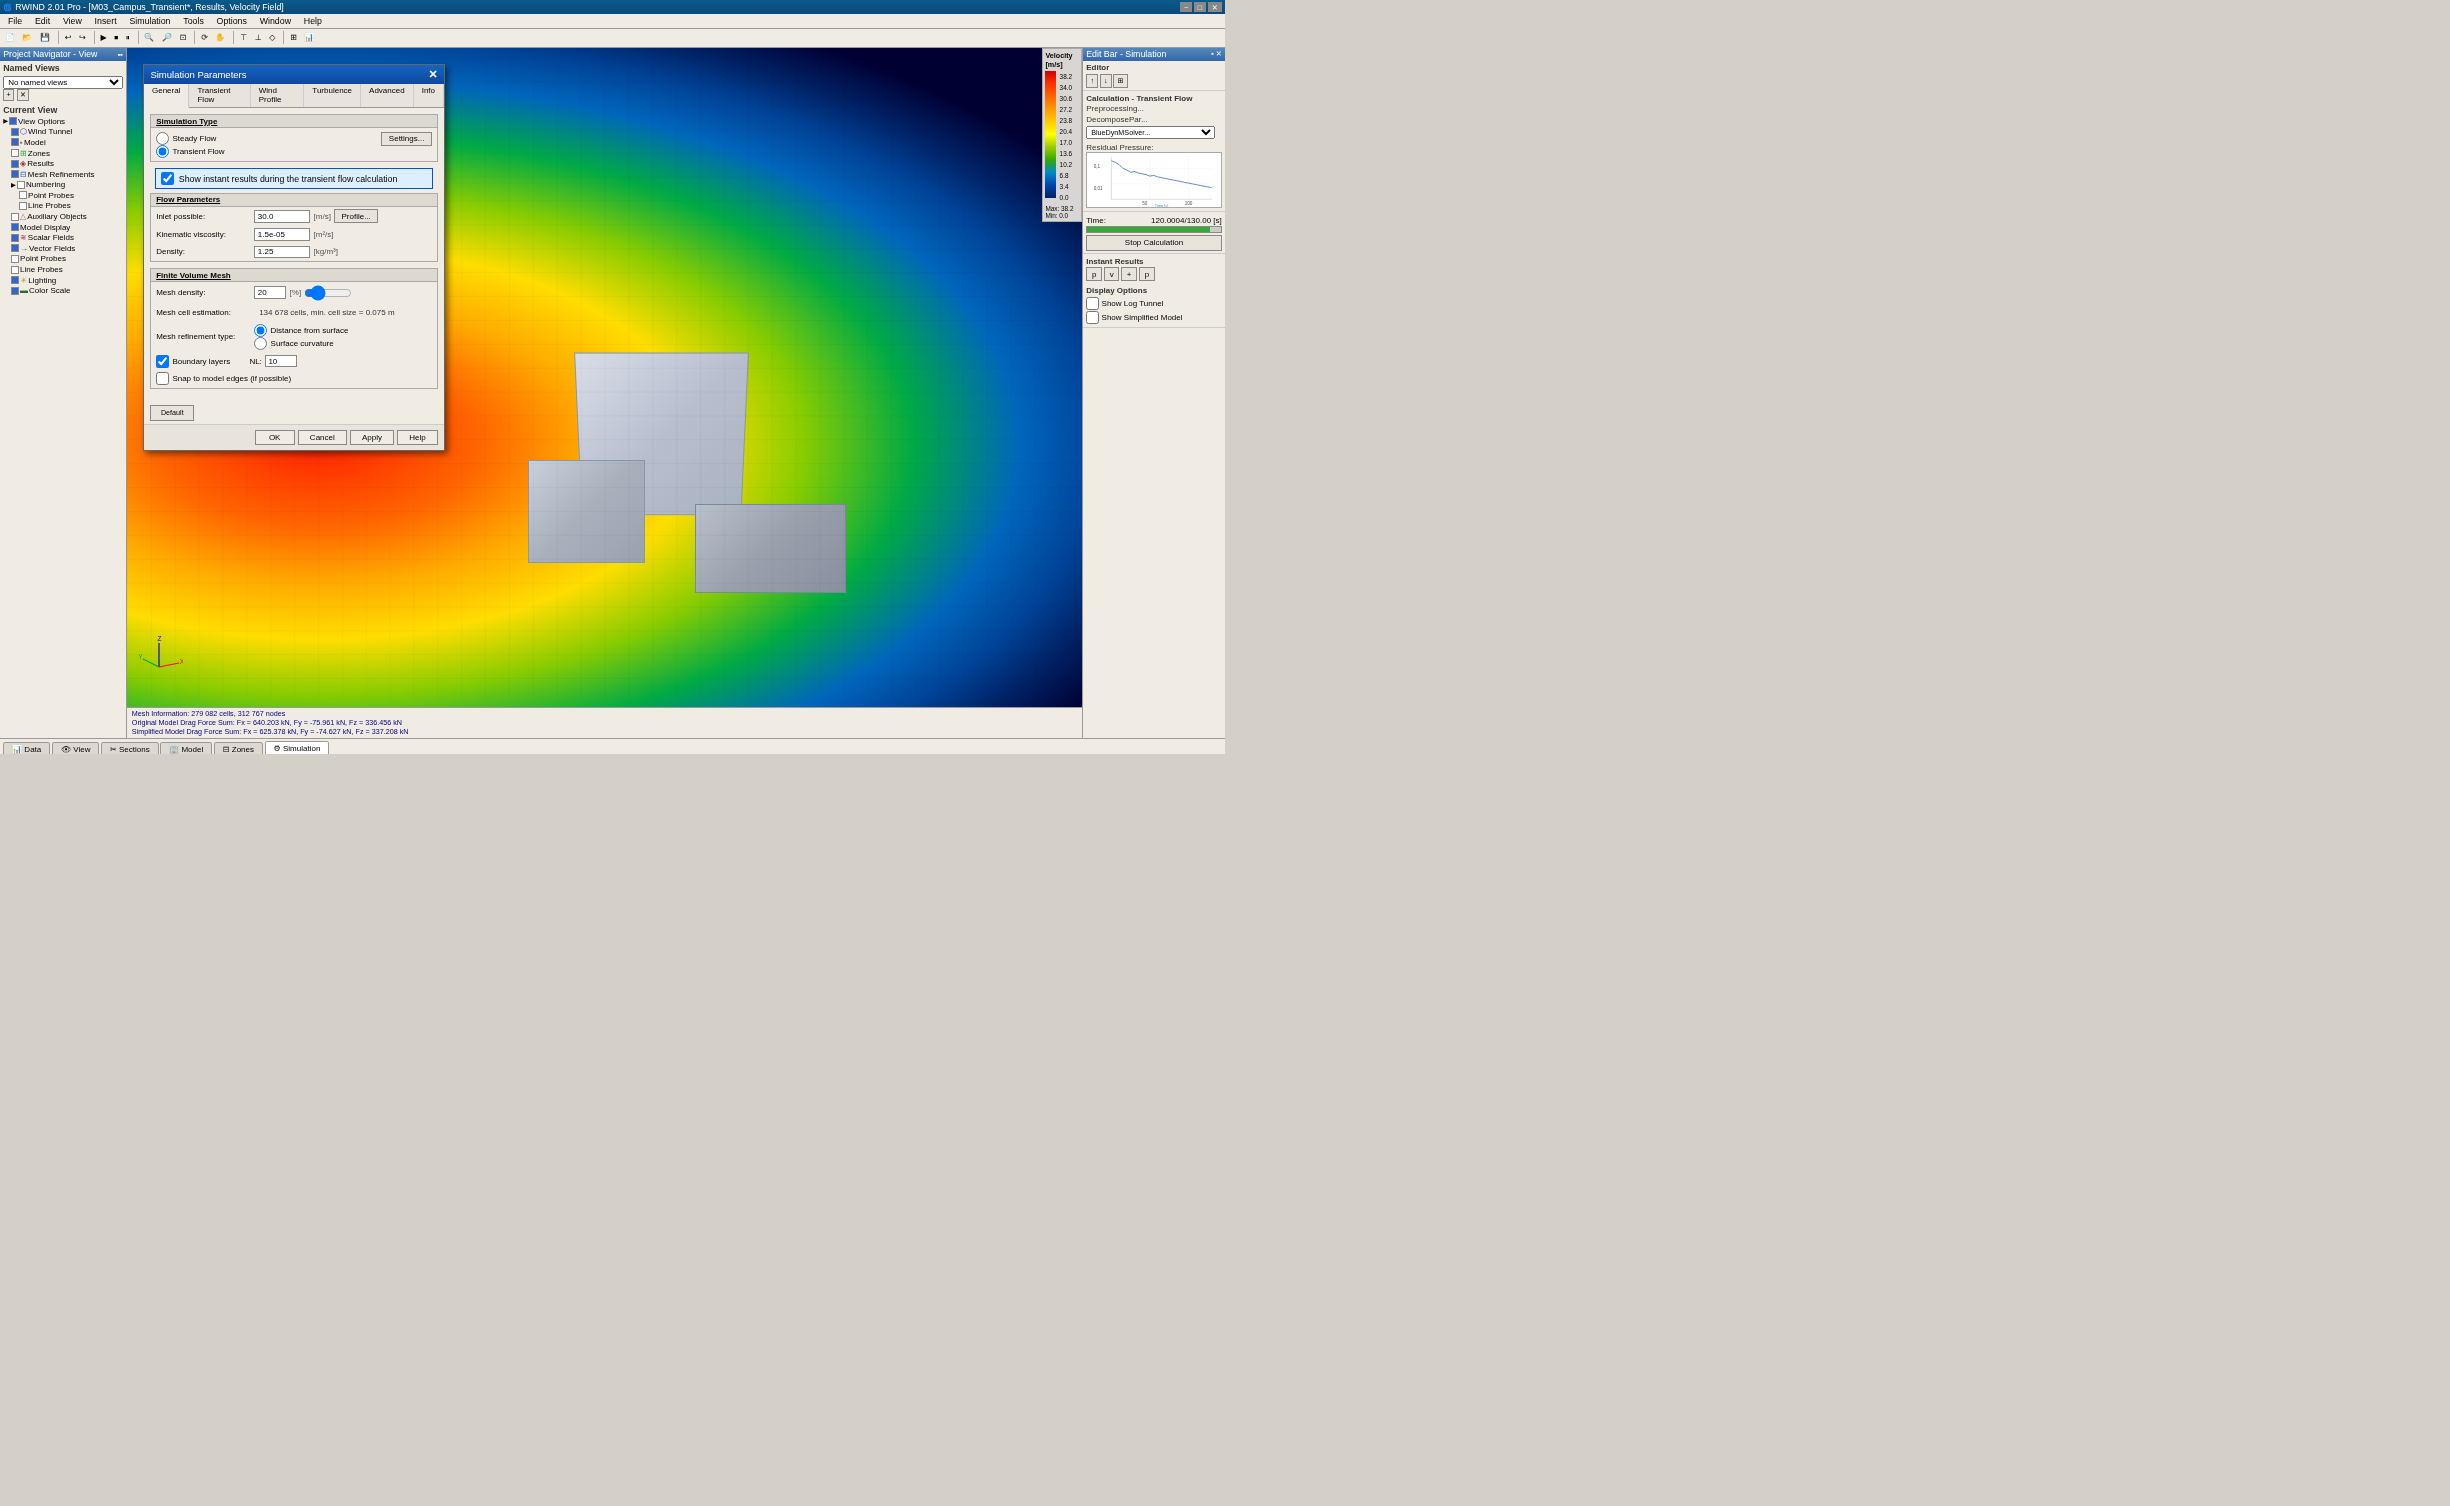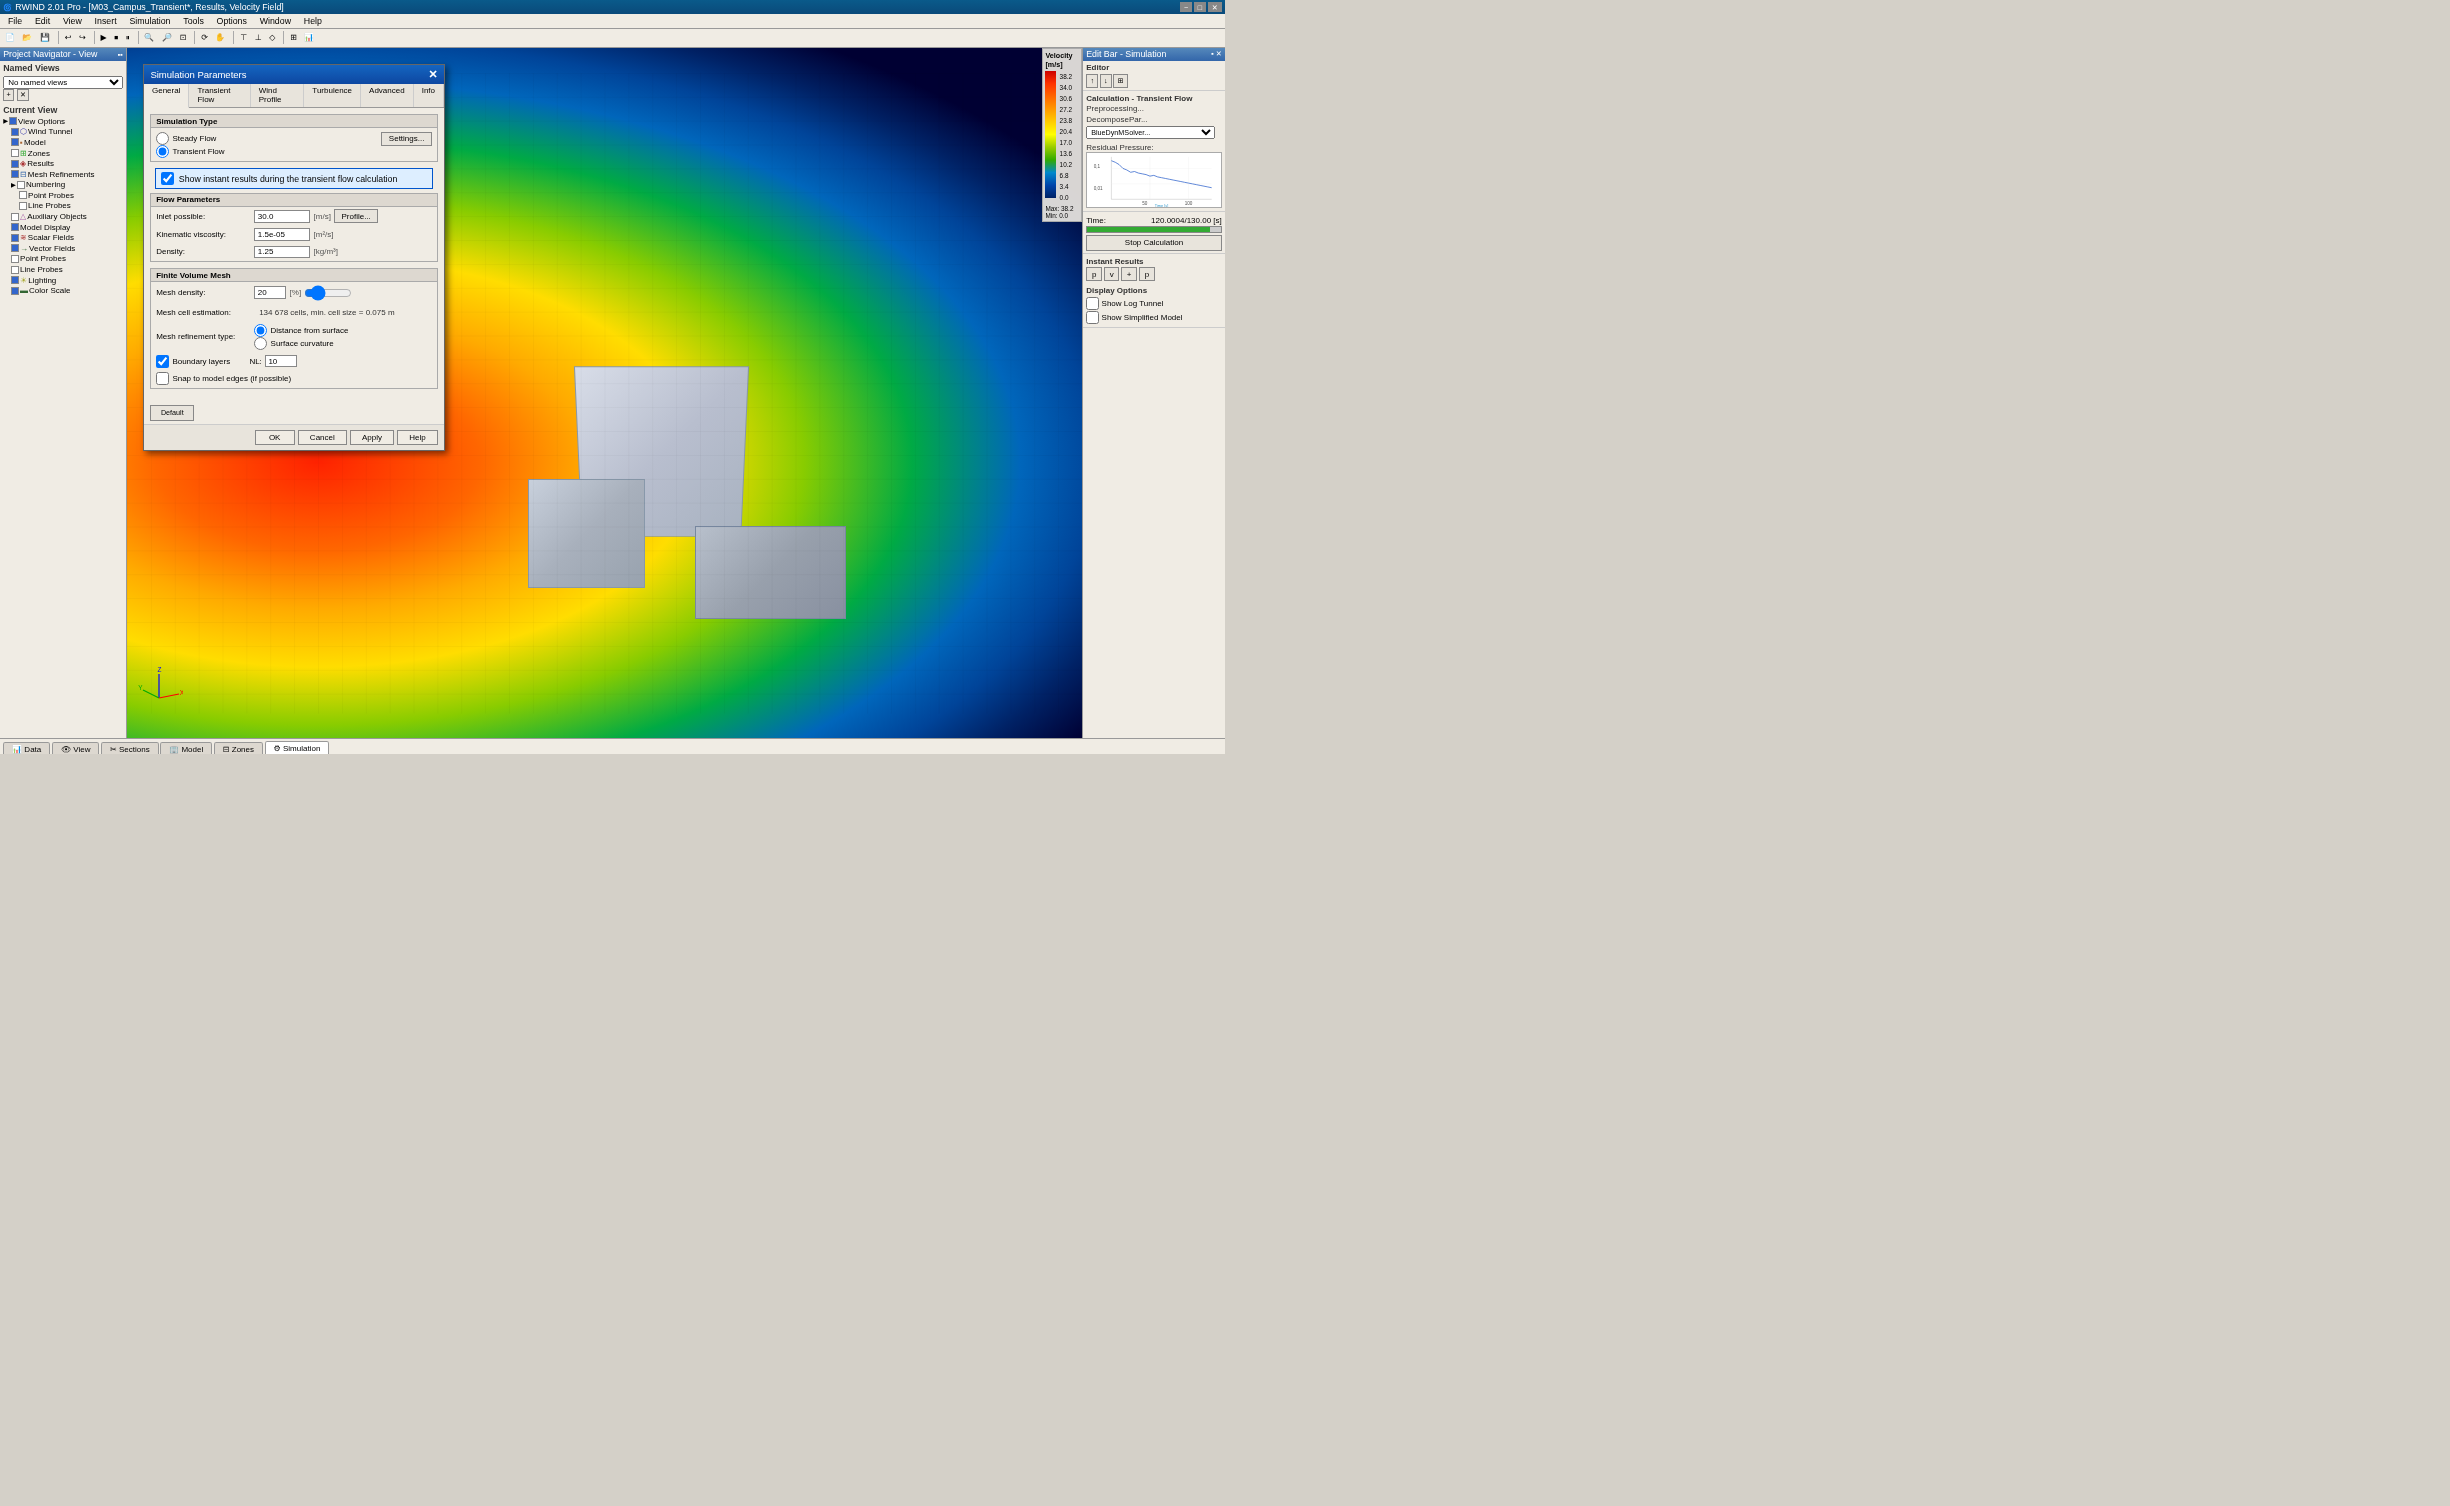--- a/index.html
+++ b/index.html
@@ -95,21 +95,21 @@
     
     #modal-overlay { position: absolute; top: 0; left: 0; width: 100%; height: 100%; z-index: 100; }
     #sim-params-dialog { position: absolute; top: 16px; left: 16px; width: 302px; background: #f0ece4; border: 1.6px solid #666; box-shadow: 3.2px 3.2px 6.4px rgba(0,0,0,0.5); }
     #dialog-title { background: linear-gradient(to bottom, #1565c0, #0d47a1); color: white; padding: 3.2px 6.4px; display: flex; justify-content: space-between; align-items: center; font-size: 9.5px; gap: 32px; }
     #dialog-close { background: none; border: none; color: white; cursor: pointer; font-size: 11px; font-weight: bold; }
     #dialog-tabs { background: #e8e4dc; display: flex; border-bottom: 0.8px solid #999; }
     .dtab { padding: 2.4px 8px; font-size: 8px; cursor: pointer; border-right: 0.8px solid #ccc; }
     .dtab.active { background: #f0ece4; border-bottom: 0.8px solid #f0ece4; margin-bottom: -0.8px; }
     #dialog-content { padding: 6.4px; }
     .section-box { border: 0.8px solid #aaa; margin-bottom: 6.4px; }
-    .section-label { background: #ddd8d0; padding: 1.6px 4.8px; font-size: 8px; font-weight: bold; border-bottom: 0.8px solid #aaa; }
+    .section-label { background: #ddd8d0; padding: 1.6px 4.8px; font-size: 8px; font-weight: bold; border-bottom: 0.8px solid #aaa; text-decoration: underline; }
     .form-row { display: flex; align-items: center; gap: 3.2px; padding: 2.4px 4.8px; }
     .form-label { font-size: 8px; min-width: 95px; }
     .form-input { border: 0.8px solid #888; background: white; padding: 0.8px 2.4px; font-size: 8px; width: 56px; }
     .form-unit { font-size: 8px; color: #555; }
     .radio-row { display: flex; align-items: center; gap: 3.2px; font-size: 8px; }
     .checkbox-row { display: flex; align-items: center; gap: 3.2px; padding: 2.4px 4.8px; font-size: 8px; }
     .highlighted-check { border: 1.6px solid #0044cc; background: #ddeeff; padding: 3.2px 4.8px; margin: 3.2px 4.8px; }
     .slider { width: 48px; }
     .mesh-info { font-size: 8px; padding: 2.4px 4.8px; color: #333; }
     .btn-profile { border: 0.8px solid #888; background: #e8e4dc; padding: 1.6px 6.4px; font-size: 8px; cursor: pointer; }
@@ -443,20 +443,25 @@
           <div id="dialog-footer">
             <button>OK</button>
             <button>Cancel</button>
             <button>Apply</button>
             <button>Help</button>
           </div>
         </div>
       </div>
     </div>
 
+    <div id="bottom-info">
+      <div>Mesh Information: 279 082 cells, 312 767 nodes</div>
+      <div>Original Model Drag Force Sum: Fx = 640.203 kN, Fy = -75.961 kN, Fz = 336.456 kN</div>
+      <div>Simplified Model Drag Force Sum: Fx = 625.378 kN, Fy = -74.627 kN, Fz = 337.208 kN</div>
+    </div>
   </div>
 
   <div id="right-panel">
     <div id="edit-bar-header">
       <span>Edit Bar - Simulation</span>
       <span style="font-size:7.2px;">▪ ✕</span>
     </div>
 
     <div class="eb-section">
       <div class="eb-section-title">Editor</div>

